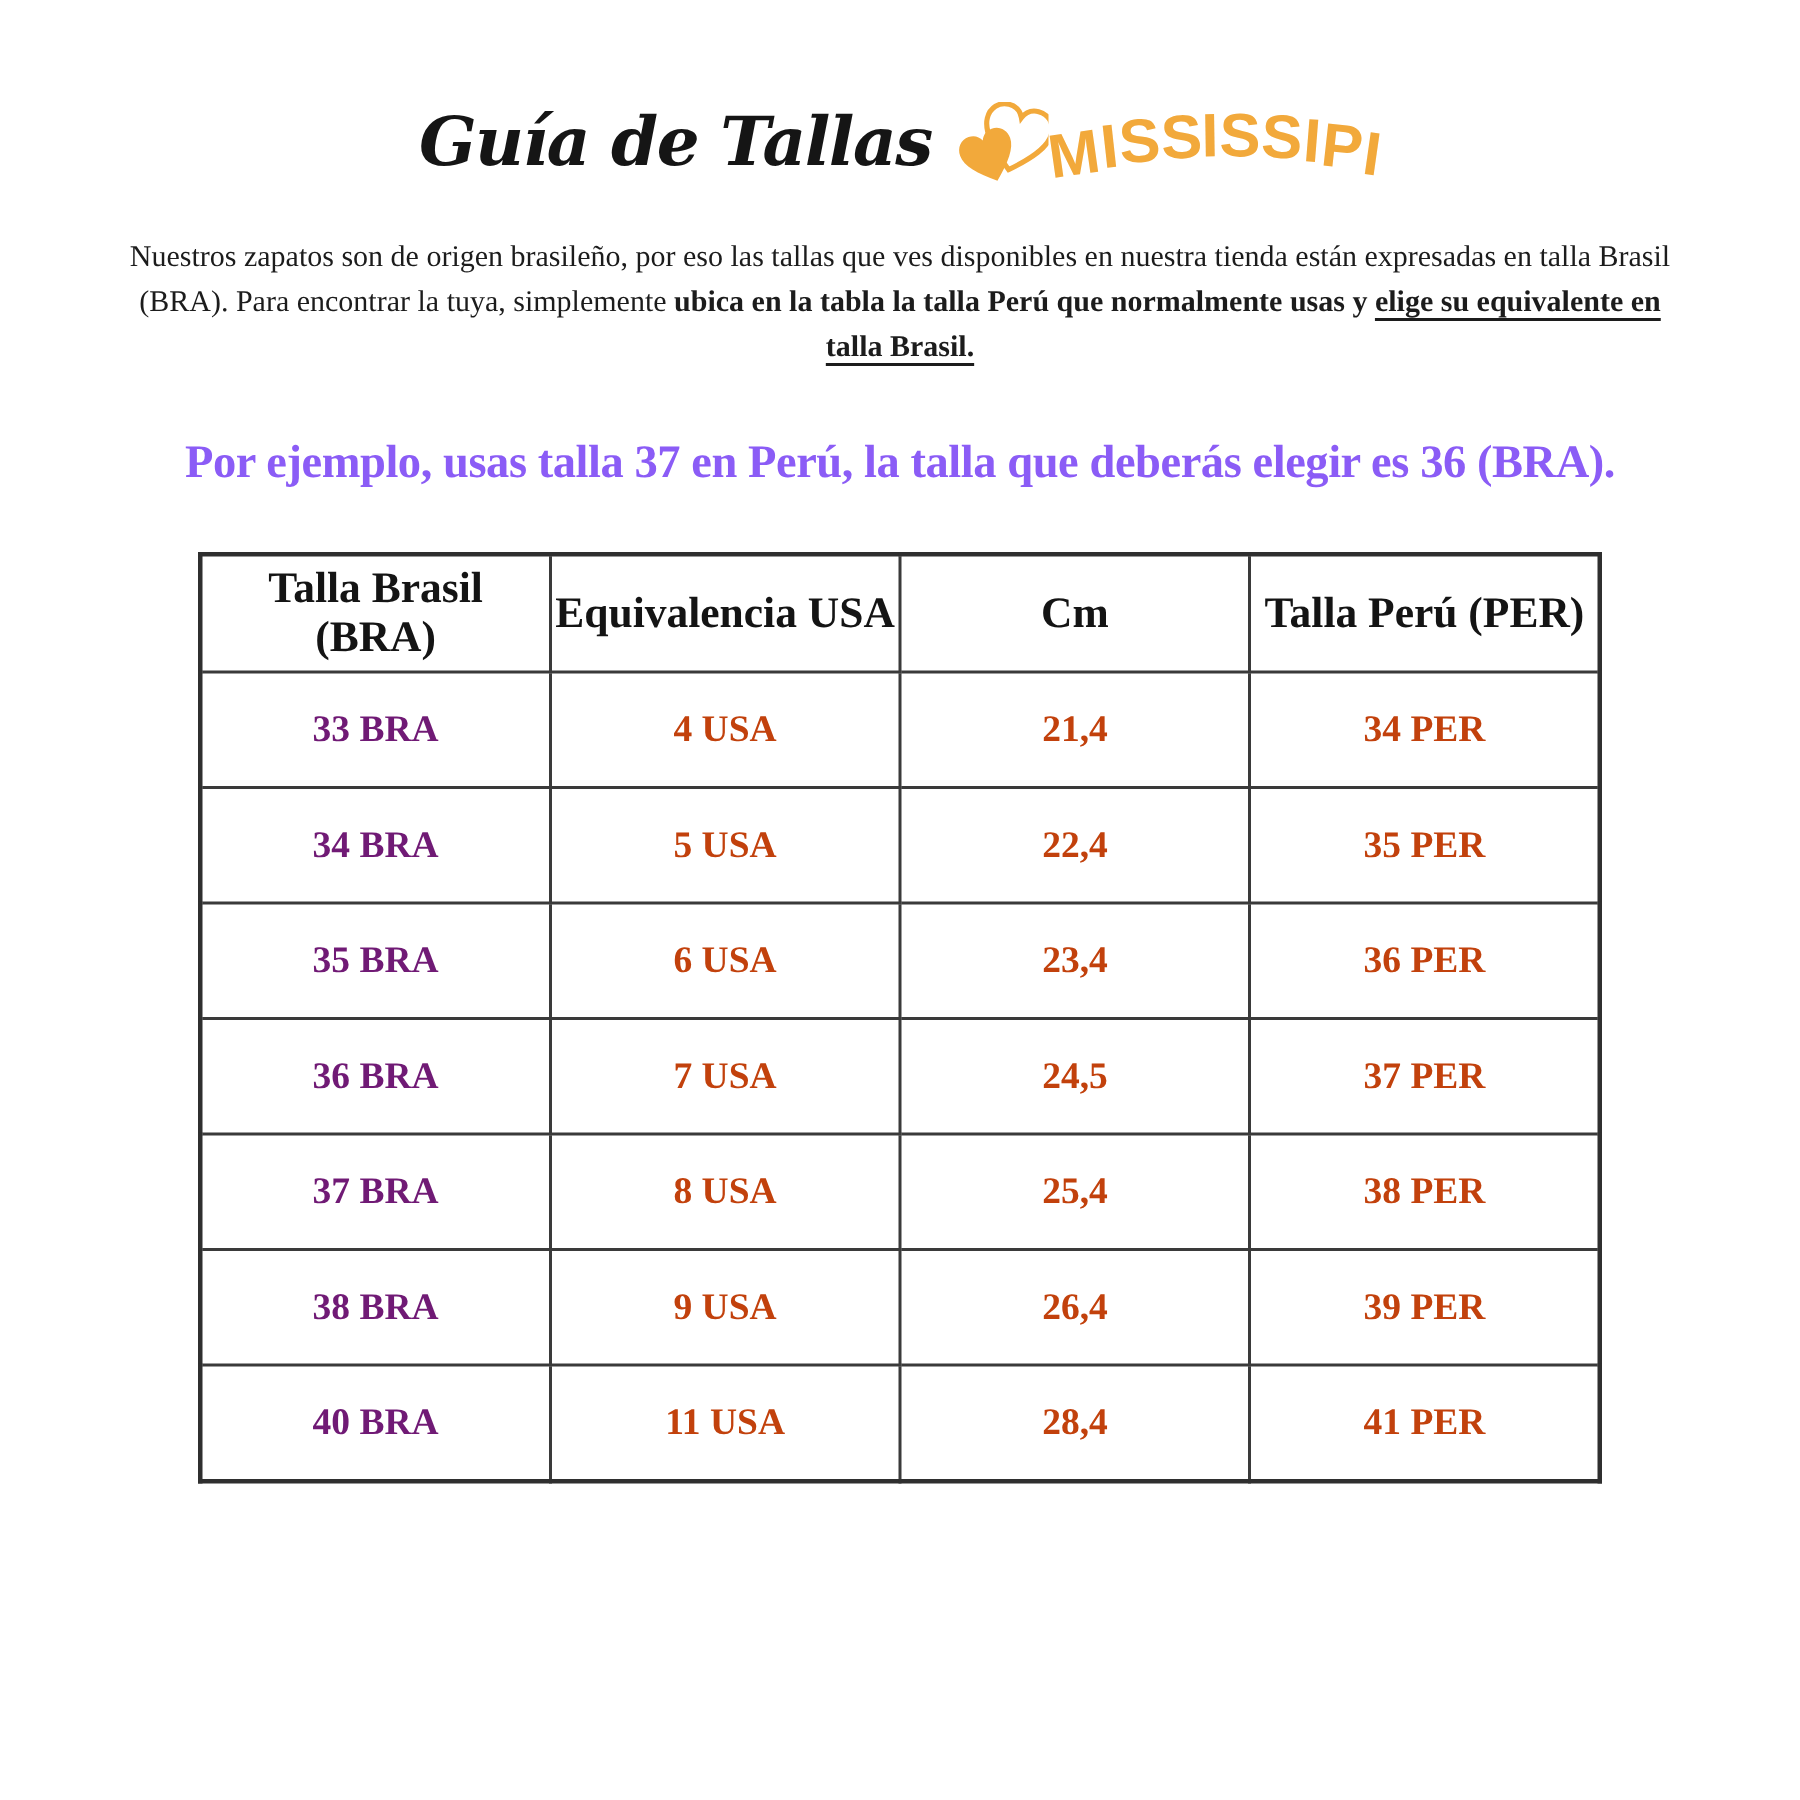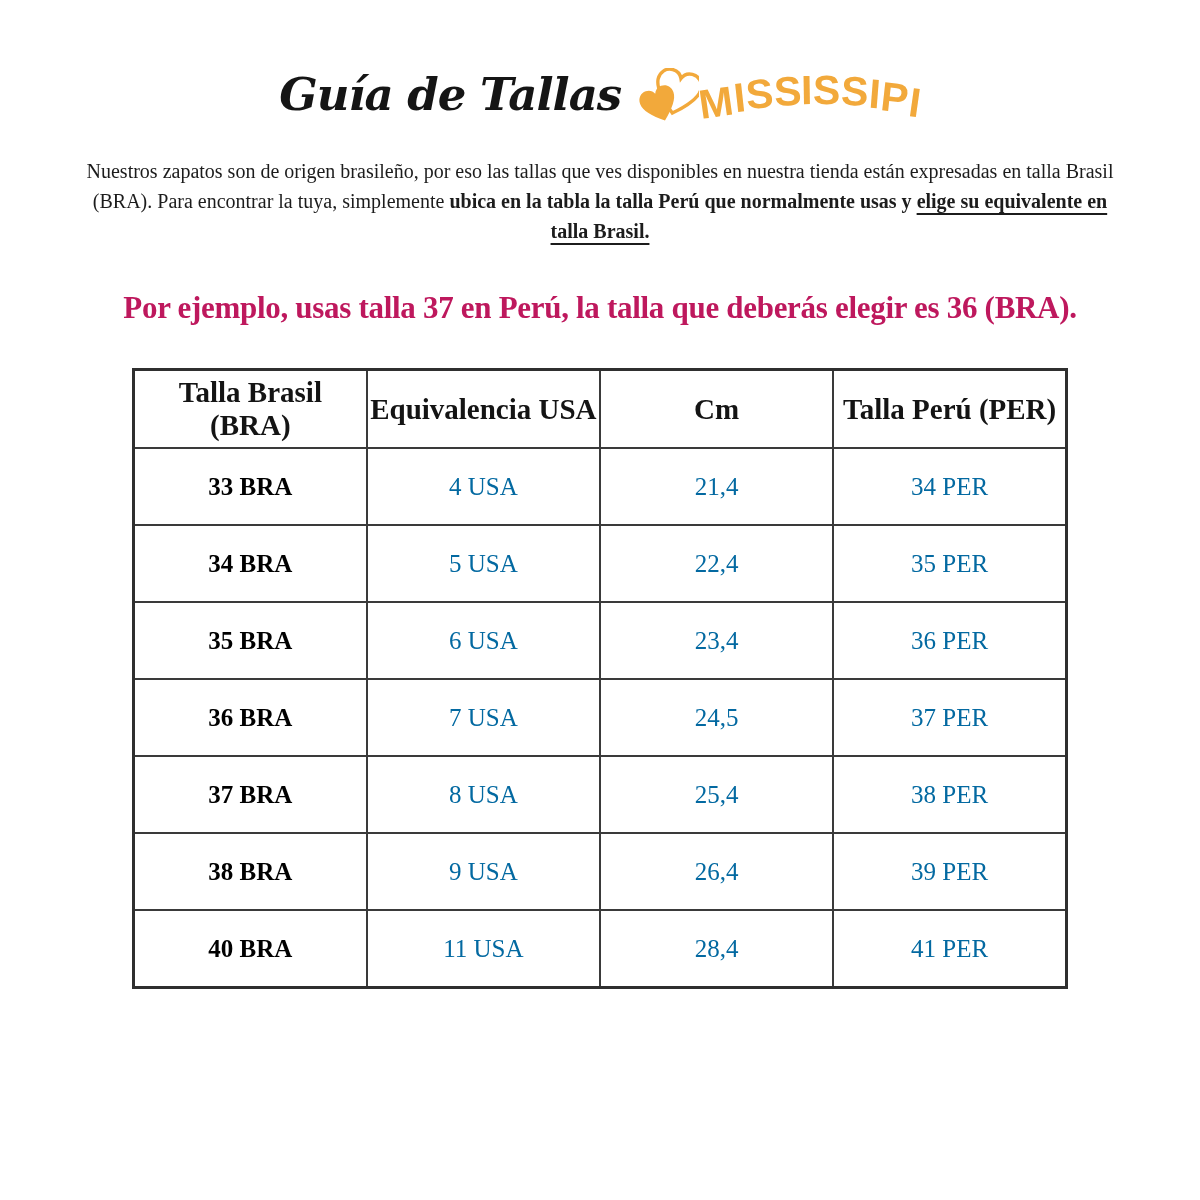--- a/index.html
+++ b/index.html
@@ -66,21 +66,21 @@
   }
 
   
   .example {
     margin: 44px auto 0;
     text-align: center;
     font-weight: 700;
     font-size: 31px;
     letter-spacing: -0.3px;
     white-space: nowrap;
-    color: #be185d;
+    color: #8b5cf6;
   }
 
   
   .size-table {
     width: 936px;
     margin: 42px auto 0;
     border-collapse: collapse;
     table-layout: fixed;
     border: 3px solid #2f2f2f;
   }
@@ -92,24 +92,24 @@
   }
   .size-table th {
     height: 76px;
     font-size: 29px;
     font-weight: 700;
     color: #141414;
   }
   .size-table td {
     height: 75px;
     font-size: 25px;
-    font-weight: 400;
-    color: #0369a1;
+    font-weight: 700;
+    color: #c2410c;
   }
-  .size-table td.c-bra { font-weight: 700; color: #000000; }
+  .size-table td.c-bra { font-weight: 700; color: #701a75; }
 </style>
 </head>
 <body>
 
 <div class="page">
 
   <header class="header">
     <h1 class="title">Guía de Tallas</h1>
     <div class="logo">
       <span>

